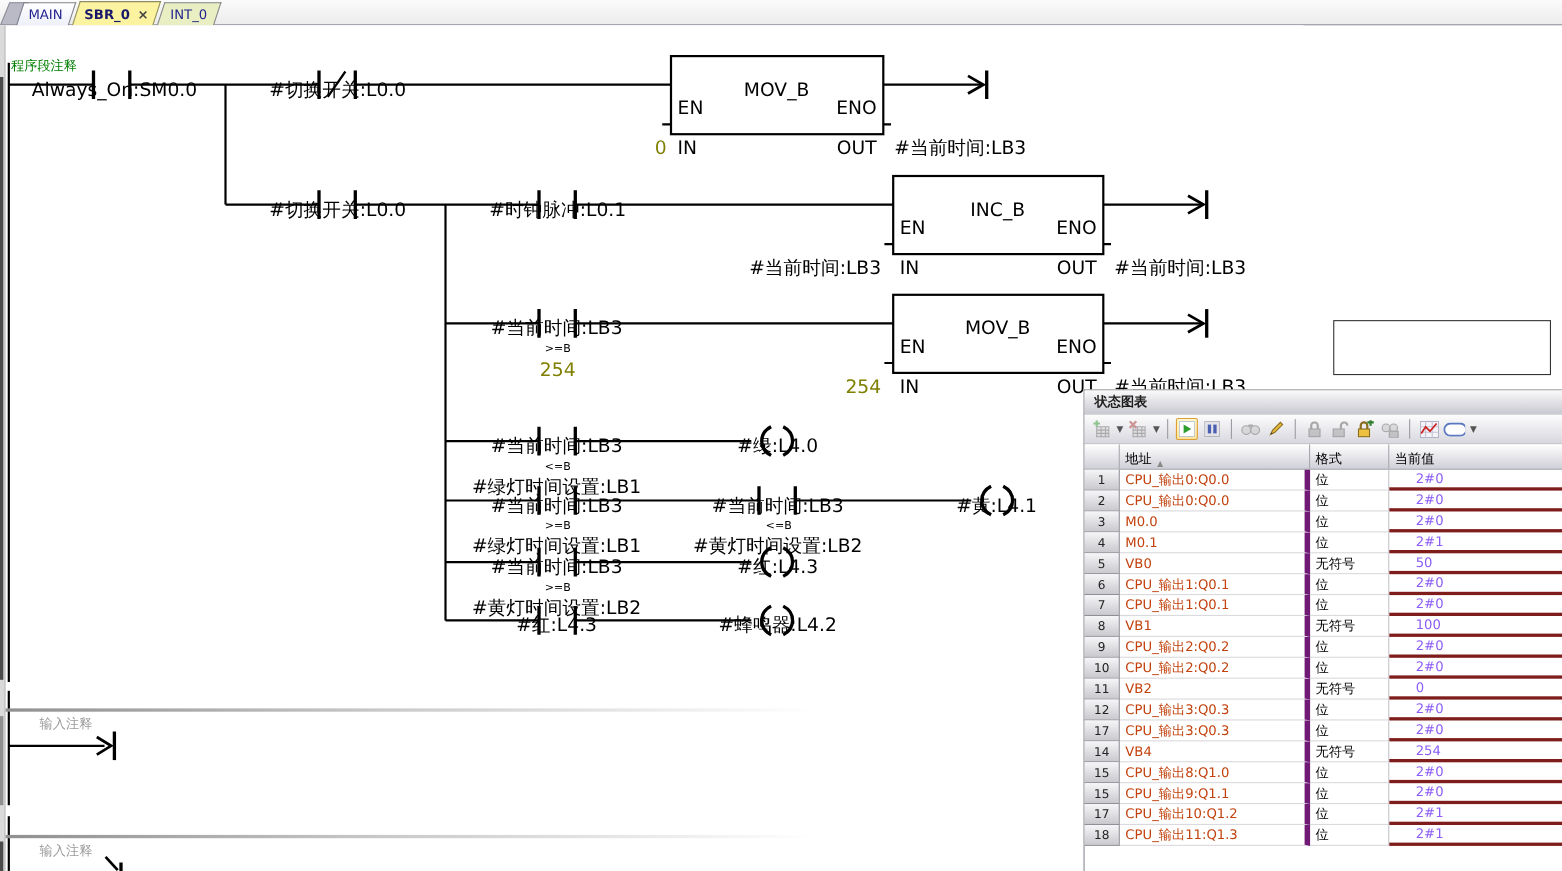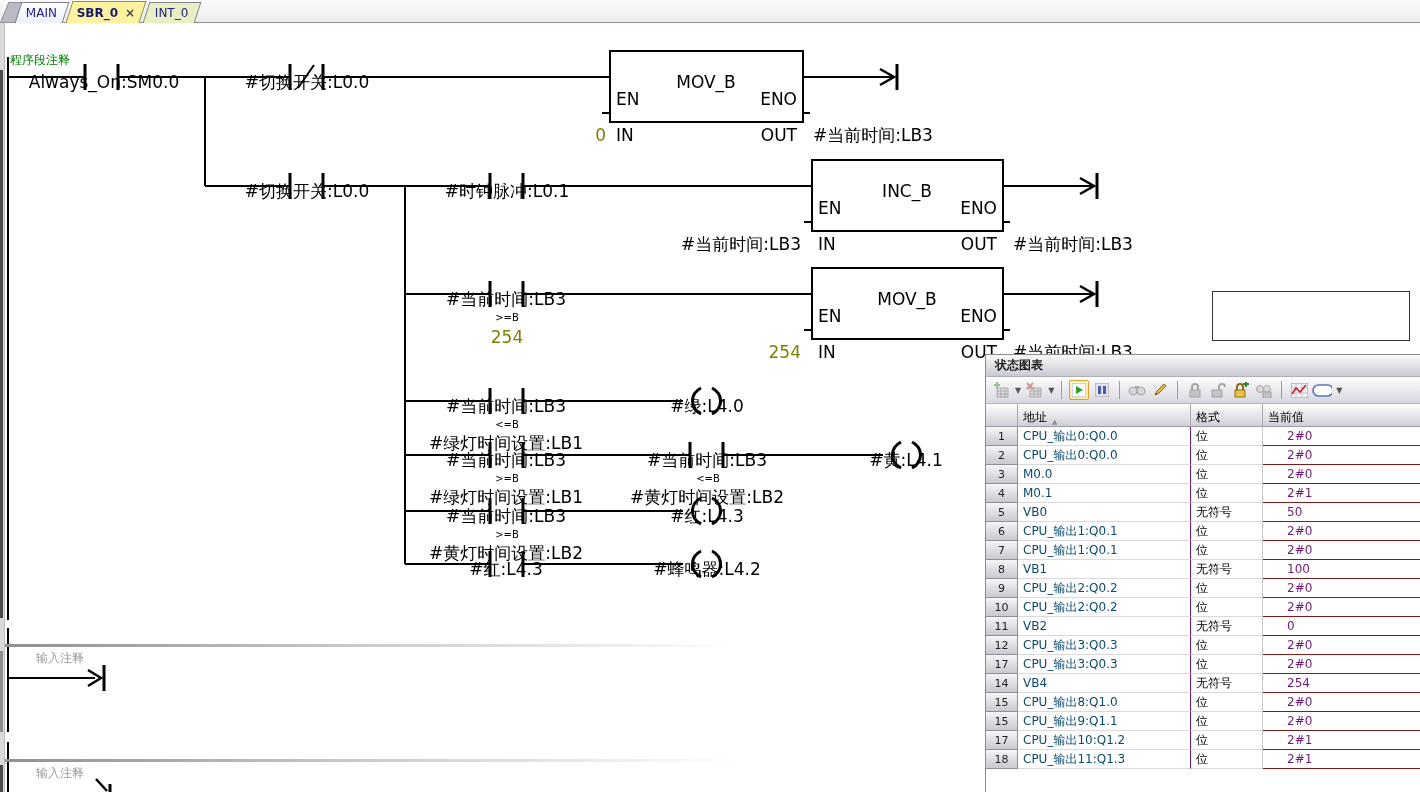--- a/index.html
+++ b/index.html
@@ -64,26 +64,26 @@
   .hc.addr { width:173px; }
   .hc.fmt { width:72px; }
   .hc.val { flex:1; border-right:none; }
   .sort { font-size:7px; color:#8a8a8a; margin-left:5px; }
 
   #grid-rows { position:relative; }
   .grow { display:flex; height:19px; font-size:12px; }
   .c-num { width:32px; background:linear-gradient(to bottom,#f6f6f8,#c9c9ce);
            border-right:1px solid #8f8f97; border-bottom:1px solid #8f8f97;
            display:flex; align-items:center; justify-content:center; font-size:11px; color:#222; }
-  .c-addr { width:173px; border-right:1px solid #701a75; border-bottom:1px solid #dadade;
-            display:flex; align-items:center; padding-left:5px; color:#0c4a6e; }
+  .c-addr { width:173px; border-right:5px solid #701a75; border-bottom:1px solid #dadade;
+            display:flex; align-items:center; padding-left:5px; color:#c2410c; }
   .c-fmt  { width:72px;  border-right:1px solid #c6c6cc; border-bottom:1px solid #dadade;
             display:flex; align-items:center; padding-left:5px; color:#000; }
-  .c-val  { flex:1; border-bottom:1px solid #7f1d1d; display:flex; align-items:center;
-            padding-left:24px; color:#701a75; }
+  .c-val  { flex:1; border-bottom:3px solid #7f1d1d; display:flex; align-items:center;
+            padding-left:24px; color:#8b5cf6; }
 </style>
 </head>
 <body>
 
 <div id="screen">
 
   <div id="tabbar">
     <div class="tabstub"></div>
     <div class="tab main">
         <span>MAIN</span>

